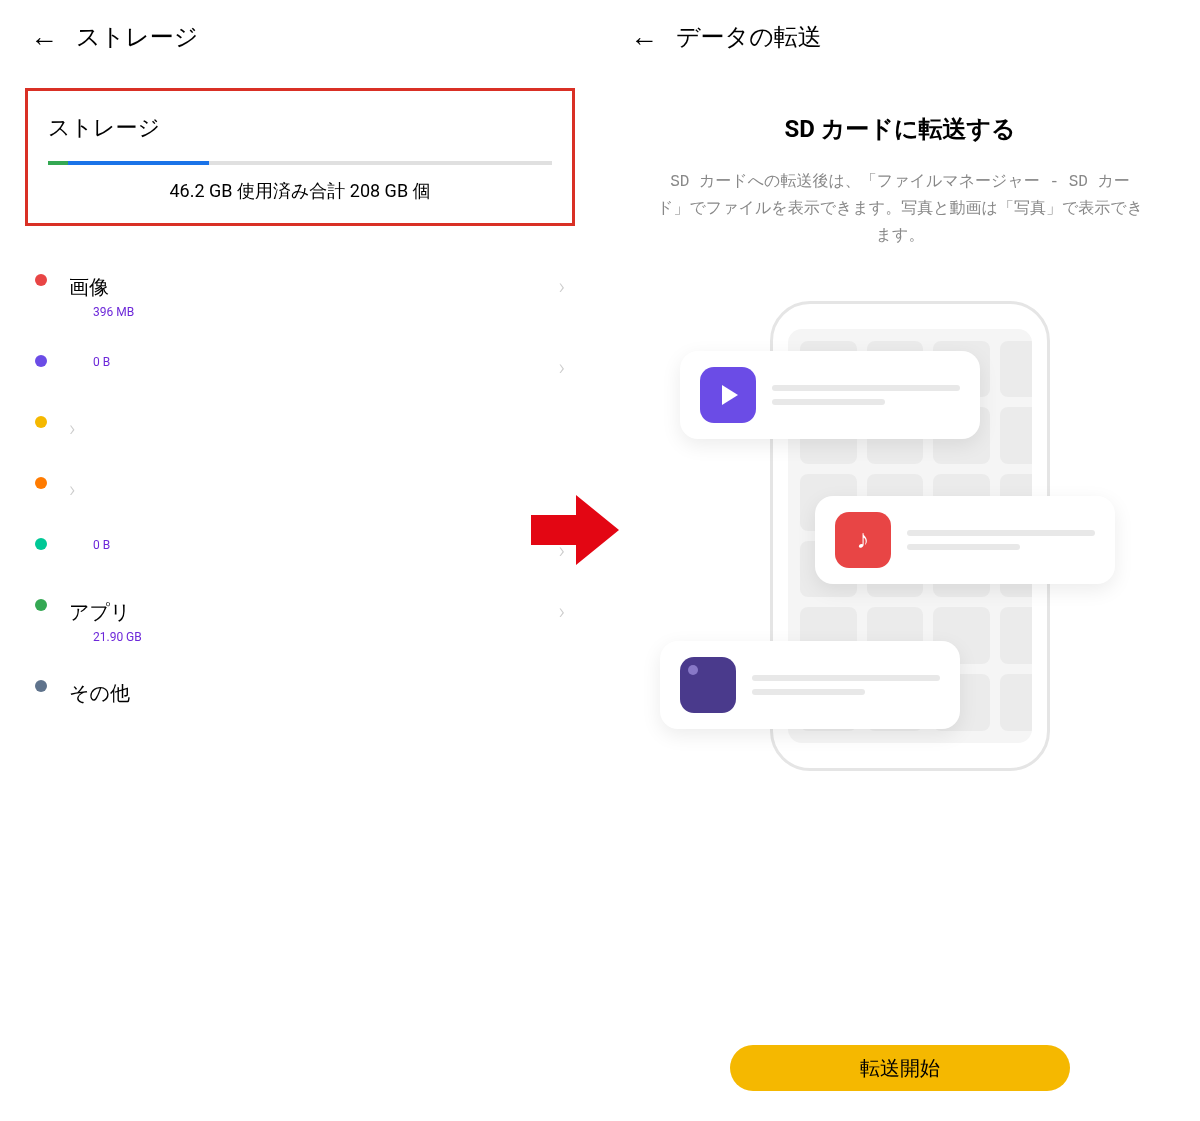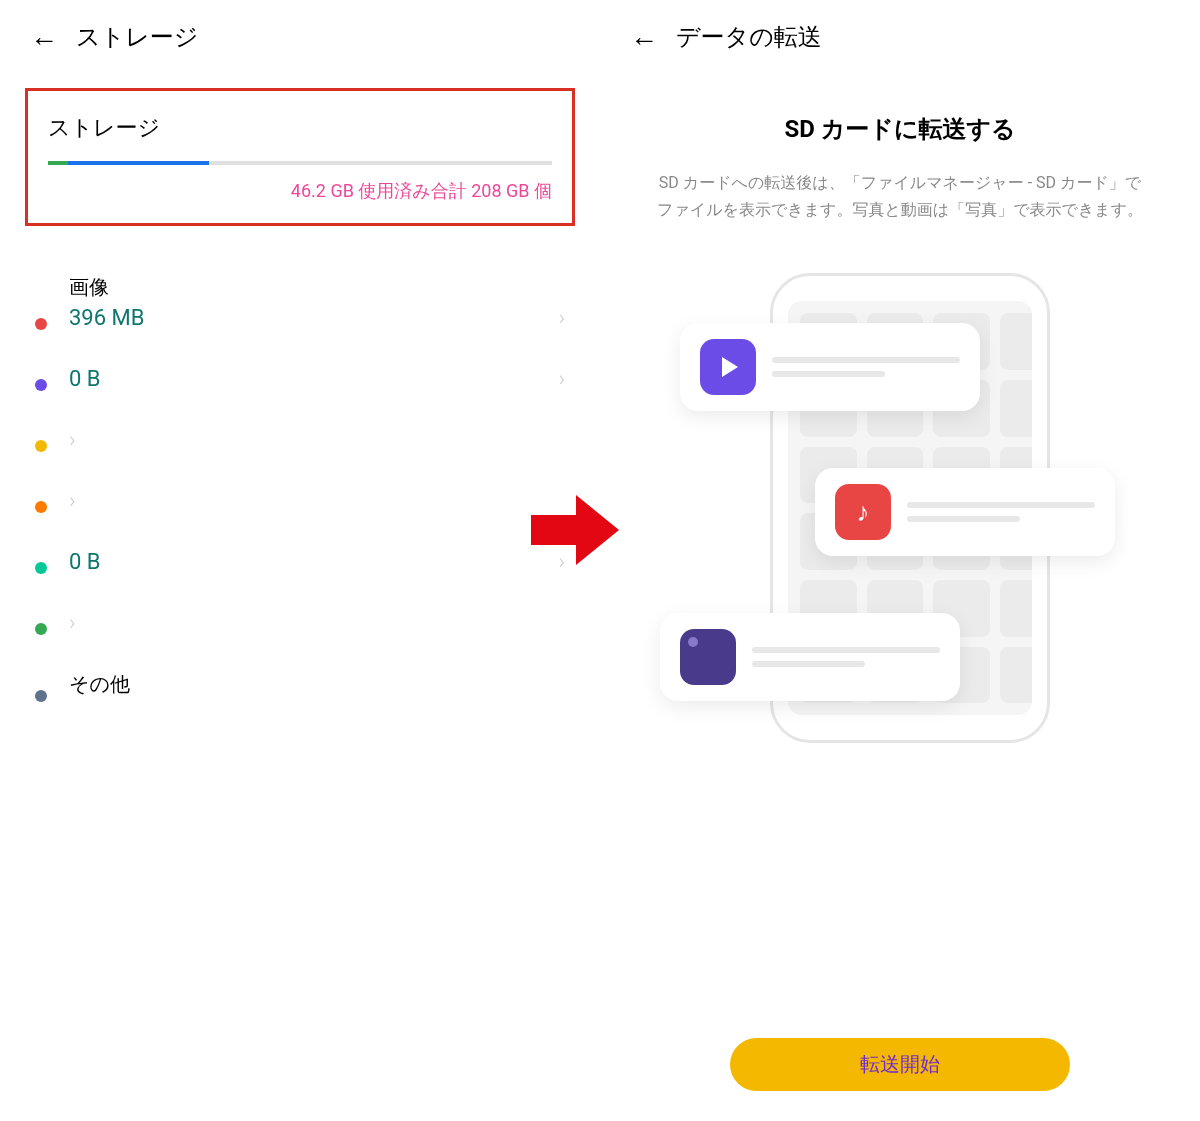--- a/index.html
+++ b/index.html
@@ -50,47 +50,48 @@
       height: 4px;
       background: #e0e0e0;
       display: flex;
       margin-bottom: 14px;
     }
     .progress-segment { height: 100%; }
     .seg-green { background: #34a853; width: 4%; }
     .seg-blue { background: #1a73e8; width: 28%; }
     .storage-info {
       display: flex;
-      justify-content: flex-end;
+      justify-content: center;
       font-size: 18px;
-      color: #ec4899;
+      color: #000000;
     }
     .category-list { padding: 0 10px; }
     .category-item {
       display: flex;
-      align-items: flex-end;
+      align-items: flex-start;
       padding: 18px 0;
       cursor: pointer;
     }
     .dot {
       width: 12px;
       height: 12px;
       border-radius: 50%;
       margin-right: 22px;
       flex-shrink: 0;
     }
     .category-text { flex: 1; }
     .category-name {
       font-size: 20px;
       color: #000;
       margin-bottom: 4px;
     }
     .category-size {
-      font-size: 22px;
-      color: #0f766e;
+      font-size: 12px;
+      color: #6d28d9;
+      margin-left: 24px;
     }
     .chevron {
       color: #ccc;
       font-size: 22px;
       font-weight: 300;
     }
     
     .right-title {
       font-size: 24px;
       font-weight: 700;
@@ -99,20 +100,21 @@
       margin-top: 60px;
       margin-bottom: 24px;
     }
     .right-desc {
       font-size: 16px;
       color: #888;
       text-align: center;
       line-height: 1.7;
       padding: 0 30px;
       margin-bottom: 50px;
+      font-family: Liberation Mono, monospace;
     }
     .illustration {
       position: relative;
       margin: 0 auto;
       width: 360px;
       height: 470px;
     }
     .phone-outline {
       position: absolute;
       left: 50px;
@@ -195,25 +197,25 @@
       border-radius: 50%;
       background: #8878c7;
       top: 8px; left: 8px;
     }
     .transfer-btn {
       position: absolute;
       bottom: 30px;
       left: 50%;
       transform: translateX(-50%);
       width: 340px;
-      height: 53px;
+      height: 46px;
       background: #f5b800;
       border: none;
       border-radius: 29px;
-      color: #6d28d9;
+      color: #000000;
       font-size: 20px;
       font-weight: 500;
       cursor: pointer;
       margin-top: 28px;
     }
     .red-arrow {
       position: absolute;
       left: 48%;
       top: 490px;
       transform: translateX(-50%);
@@ -267,20 +269,24 @@
     </div>
     <div class="category-item">
       <div class="dot" style="background:#00c896"></div>
       <div class="category-text">
         <div class="category-size">0 B</div>
       </div>
       <span class="chevron">›</span>
     </div>
     <div class="category-item">
       <div class="dot" style="background:#34a853"></div>
+      <div class="category-text">
+        <div class="category-name">アプリ</div>
+        <div class="category-size">21.90 GB</div>
+      </div>
       <span class="chevron">›</span>
     </div>
     <div class="category-item">
       <div class="dot" style="background:#5f738c"></div>
       <div class="category-text">
         <div class="category-name">その他</div>
       </div>
     </div>
   </div>
 </div>

